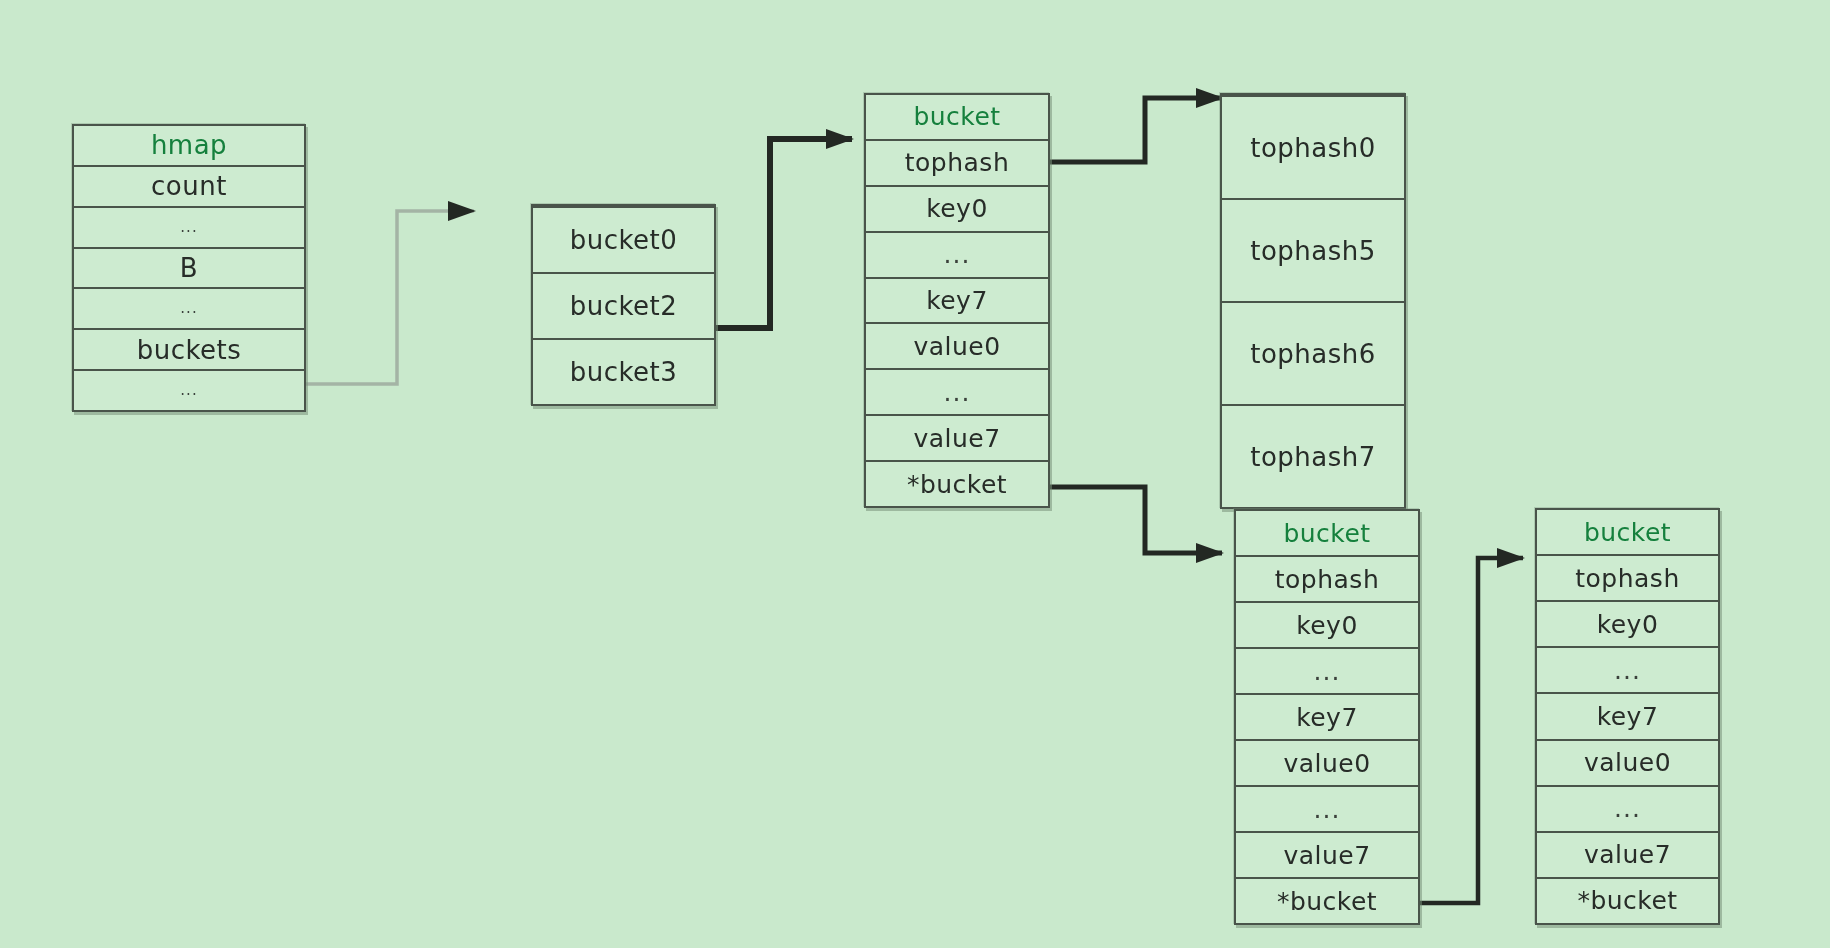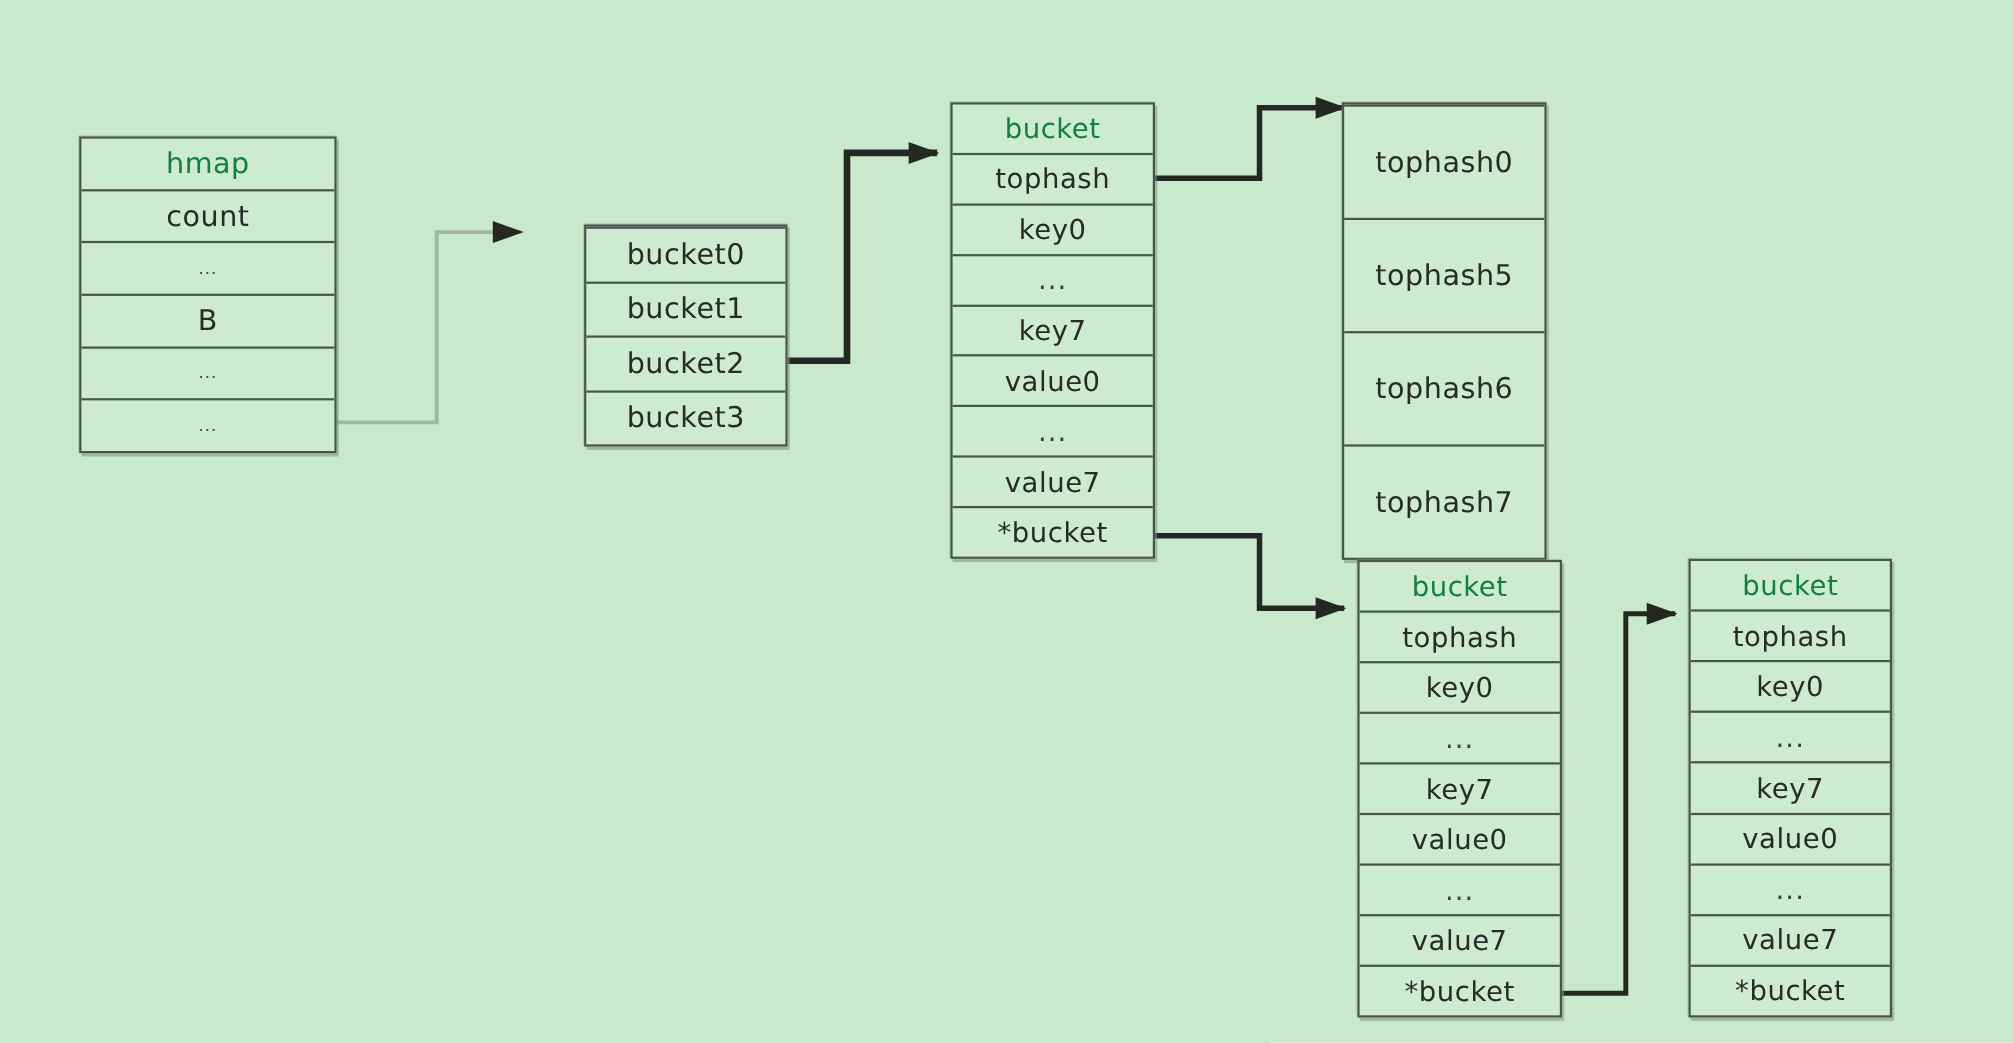--- a/index.html
+++ b/index.html
@@ -67,27 +67,27 @@
     <polyline points="1420,903 1478,903 1478,558 1523,558" fill="none" stroke="#232823" stroke-width="4.5" marker-end="url(#arrowhead)"></polyline>
   </svg>
 
   <div class="node" style="left:72px; top:124px; width:234px; height:288px;">
     <div class="cell header">hmap</div>
     <div class="rows" style="display:contents"></div>
   <div class="cell">count</div>
       <div class="cell dots">...</div>
       <div class="cell">B</div>
       <div class="cell dots">...</div>
+      <div class="cell">buckets</div>
       <div class="cell dots">...</div>
     </div>
 
   <div class="node" style="left:485px; top:204px; width:185px; height:202px;margin-left:46px;">
     <div class="rows" style="display:contents"></div>
   <div class="cell">bucket0</div>
-      <div class="cell">bucket1</div>
       <div class="cell">bucket2</div>
       <div class="cell">bucket3</div>
     </div>
 
   <div class="node small-rows" style="left:864px; top:93px; width:186px; height:415px;">
     <div class="cell header">bucket</div>
     <div class="rows" style="display:contents"></div>
   <div class="cell">tophash</div>
       <div class="cell">key0</div>
       <div class="cell dots">...</div>

